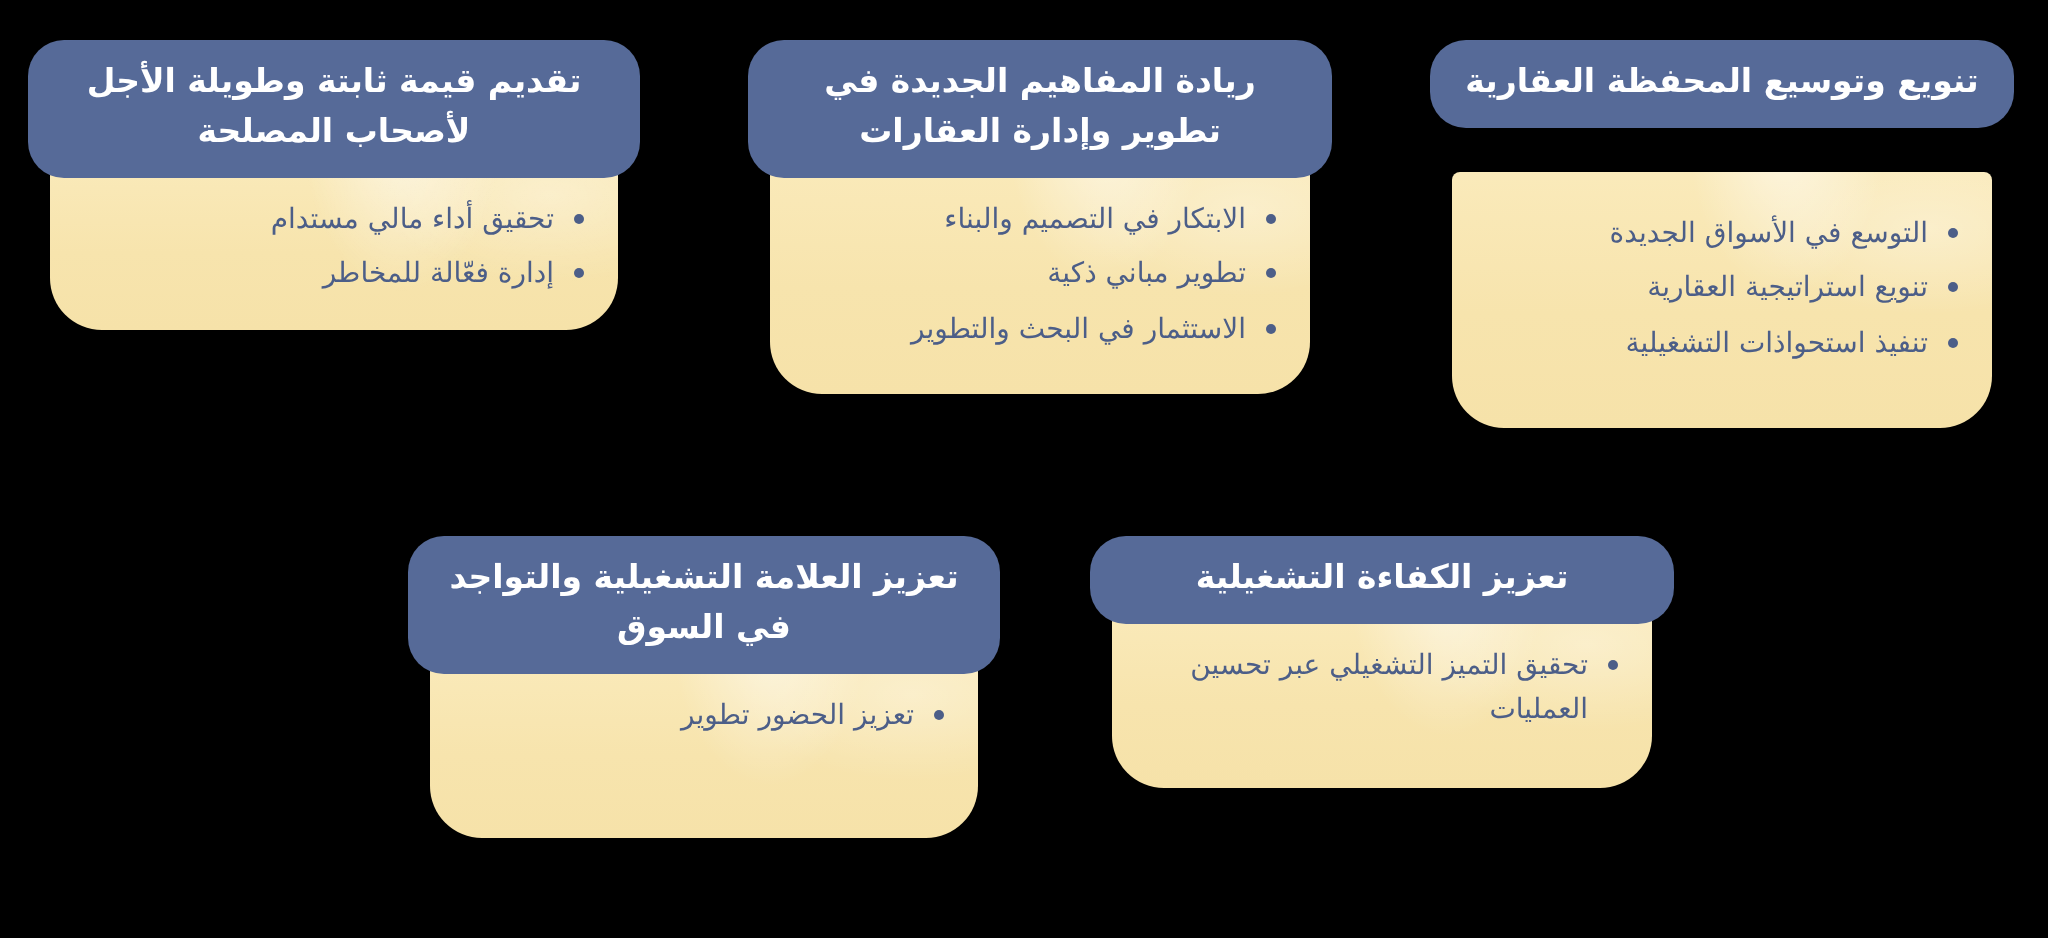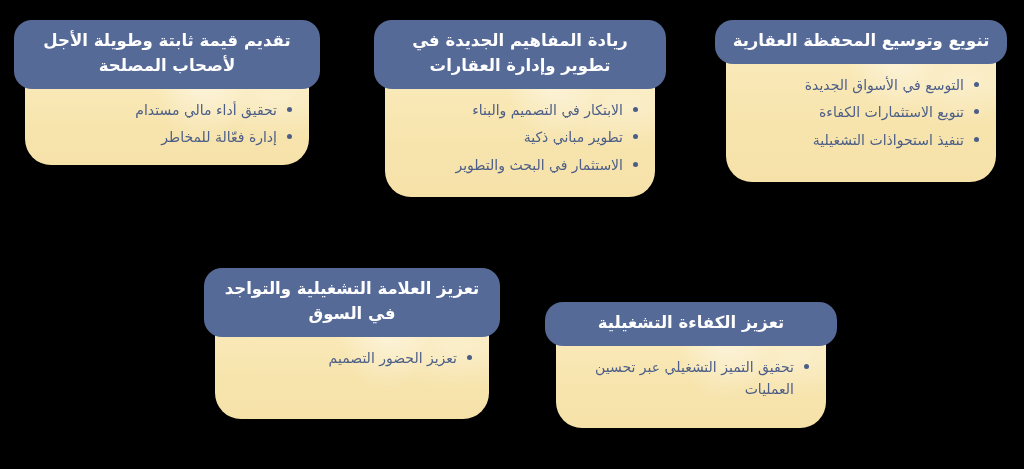--- a/index.html
+++ b/index.html
@@ -91,23 +91,23 @@
     top: 8px;
     width: 5px;
     height: 5px;
     border-radius: 50%;
     background: #4c5e88;
   }
 
   
   #card-0 { left: 14px;  top: 20px;  width: 306px; }
   #card-1 { left: 374px; top: 20px;  width: 292px; }
-  #card-2 { left: 715px; top: 20px;  width: 292px; }
+  #card-2 { left: 715px; top: 20px;  width: 292px; gap: 32px; }
   #card-3 { left: 204px; top: 268px; width: 296px; }
-  #card-4 { left: 545px; top: 268px; width: 292px; margin-top: 34px; }
+  #card-4 { left: 545px; top: 268px; width: 292px; }
 
   #card-2 .card-body { min-height: 128px; }
   #card-0 .card-body { min-height: 78px; }
   #card-1 .card-body { min-height: 118px; }
   #card-3 .card-body { min-height: 92px; }
   #card-4 .card-body { min-height: 92px; }
 </style>
 </head>
 <body>
 
@@ -132,31 +132,31 @@
         <li><span class="dot"></span><span>الاستثمار في البحث والتطوير</span></li>
       </ul>
     </div>
   </div>
 
   <div class="card" id="card-2">
     <div class="card-header">تنويع وتوسيع المحفظة العقارية</div>
     <div class="card-body">
       <ul class="bullets">
         <li><span class="dot"></span><span>التوسع في الأسواق الجديدة</span></li>
-        <li><span class="dot"></span><span>تنويع الاستثمارات الكفاءة</span></li>
+        <li><span class="dot"></span><span>تنويع استراتيجية العقارية</span></li>
         <li><span class="dot"></span><span>تنفيذ استحواذات التشغيلية</span></li>
       </ul>
     </div>
   </div>
 
   <div class="card" id="card-3">
     <div class="card-header">تعزيز العلامة التشغيلية والتواجد في السوق</div>
     <div class="card-body">
       <ul class="bullets">
-        <li><span class="dot"></span><span>تعزيز الحضور التصميم</span></li>
+        <li><span class="dot"></span><span>تعزيز الحضور تطوير</span></li>
       </ul>
     </div>
   </div>
 
   <div class="card" id="card-4">
     <div class="card-header">تعزيز الكفاءة التشغيلية</div>
     <div class="card-body">
       <ul class="bullets">
         <li><span class="dot"></span><span>تحقيق التميز التشغيلي عبر تحسين العمليات</span></li>
       </ul>

